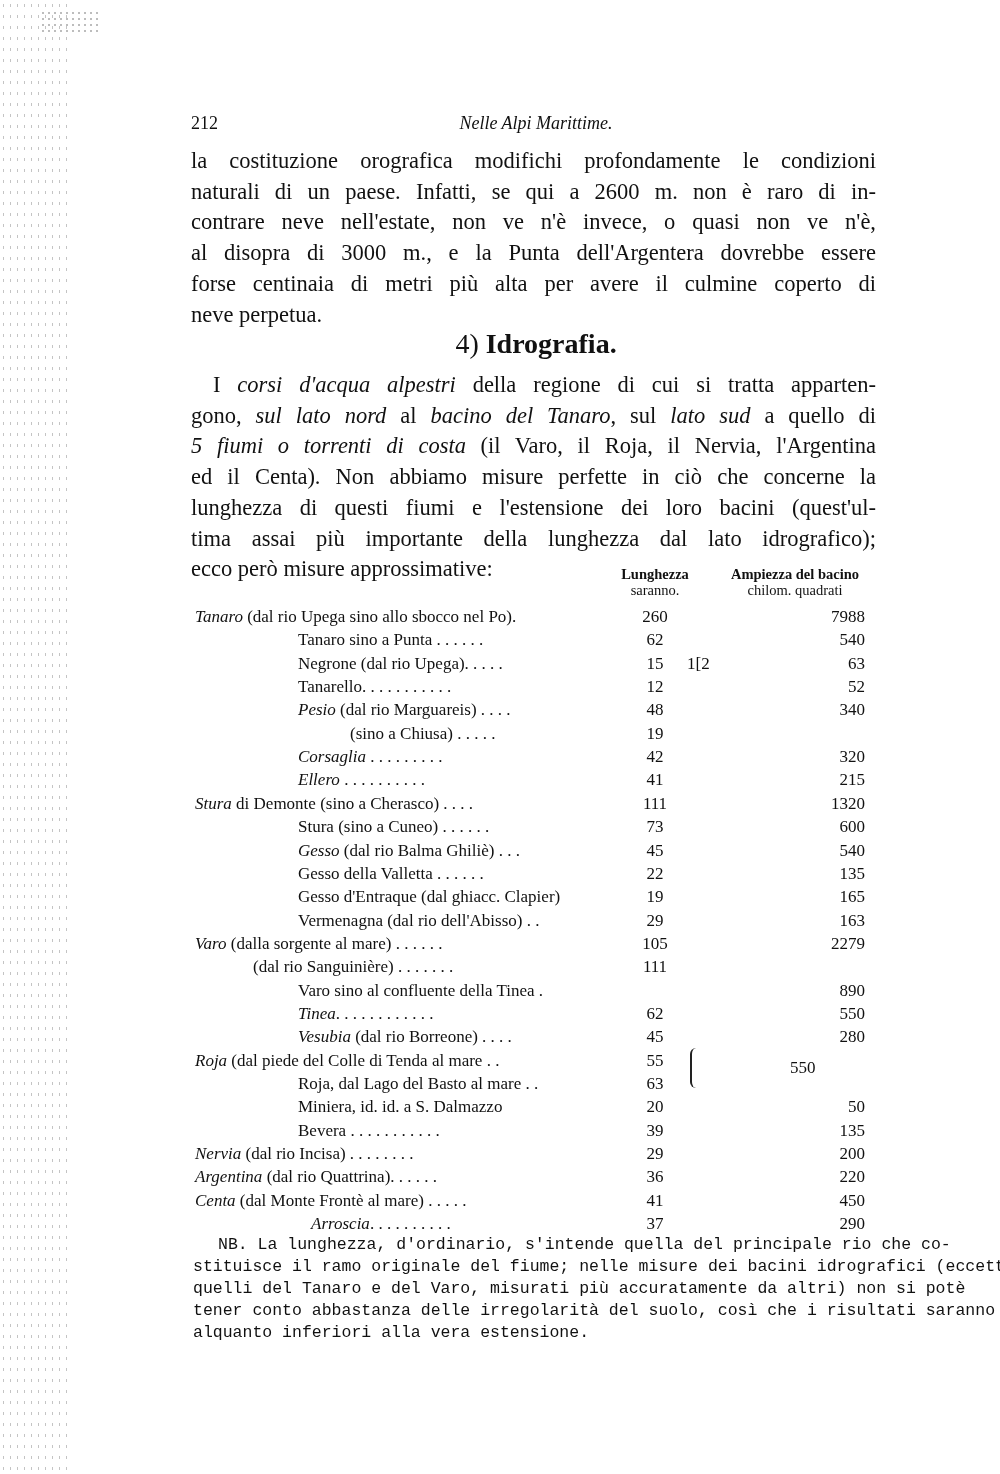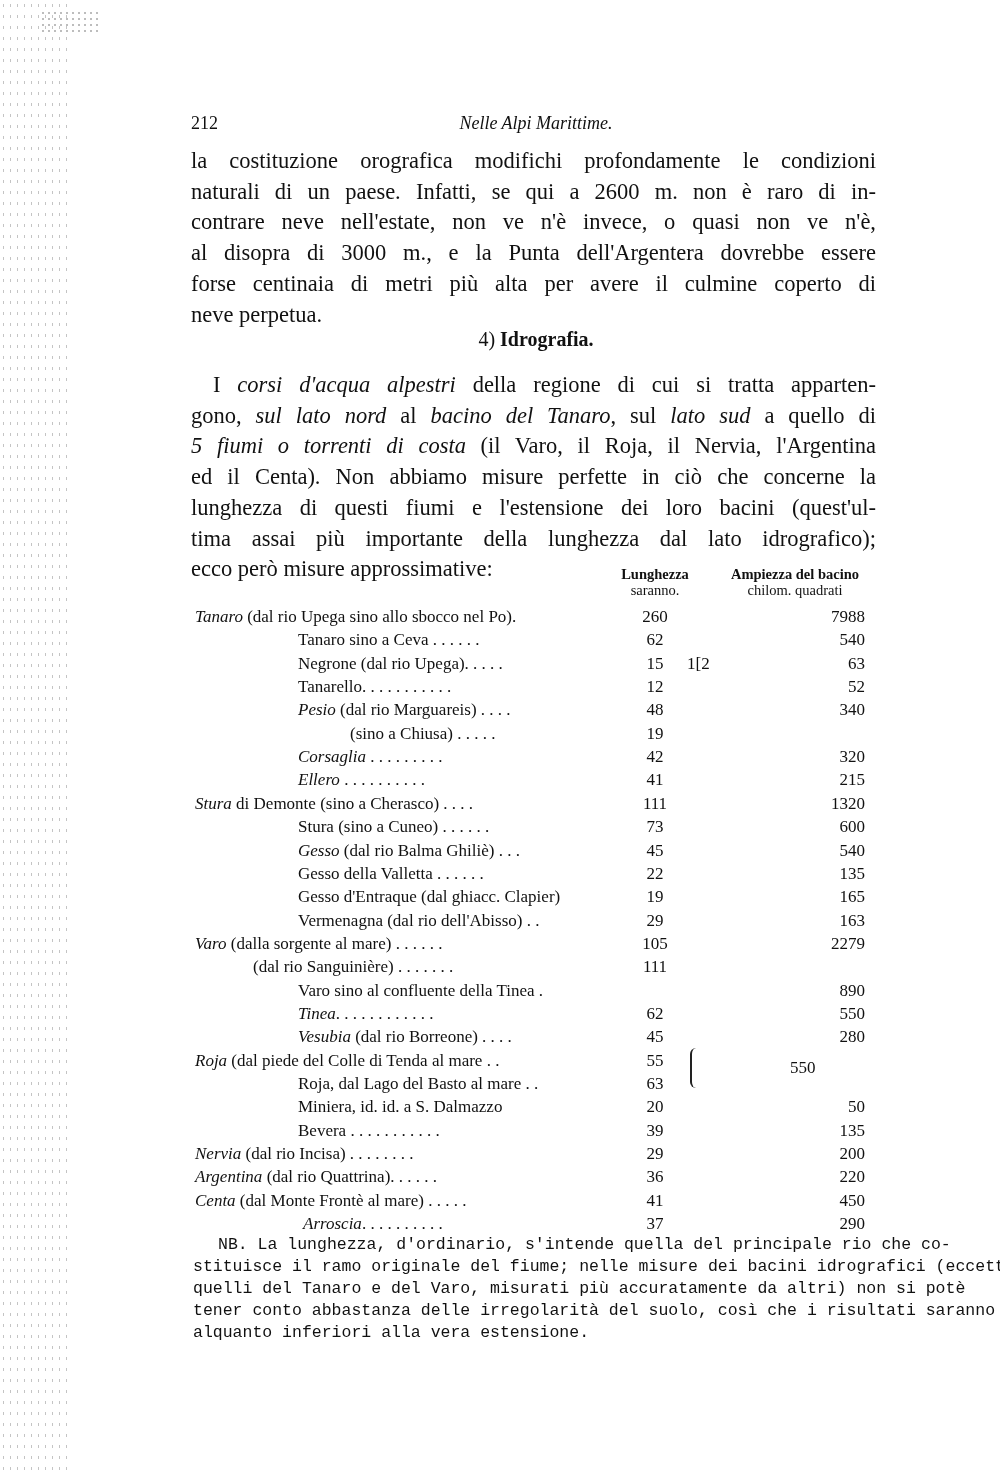--- a/index.html
+++ b/index.html
@@ -14,21 +14,21 @@
            background-size: 6px 6px; opacity:0.4; }
   .header { position:absolute; top:113px; left:191px; width:690px; height:26px;
             font-family:"Liberation Serif", serif; font-size:18px; }
   .header .pageno { position:absolute; left:0; top:0; }
   .header .running { position:absolute; left:0; width:690px; text-align:center; font-style:italic; top:0; }
   .para { position:absolute; left:191px; width:685px; font-family:"Liberation Serif", serif;
           font-size:22.5px; line-height:30.7px; text-align:justify; }
   .para .ln { display:block; text-align:justify; text-align-last:justify; white-space:nowrap; }
   .para .ln.last { text-align-last:left; }
   .section { position:absolute; top:328px; left:191px; width:690px; text-align:center;
-             font-family:"Liberation Serif", serif; font-size:20px; }
+             font-family:"Liberation Serif", serif; font-size:28px; }
   .section b { font-weight:bold; }
   .table { position:absolute; left:195px; top:566px; width:700px; font-family:"Liberation Serif", serif; font-size:17px; }
   .th { position:absolute; font-size:14.5px; font-weight:bold; text-align:center; line-height:16px; }
   .row { position:absolute; left:0; height:23px; width:700px; white-space:nowrap; }
   .row .name { position:absolute; top:0; }
   .row .len { position:absolute; left:430px; width:60px; text-align:center; }
   .row .area { position:absolute; left:570px; width:100px; text-align:right; }
   .row .frac { position:absolute; left:492px; }
   .brace { position:absolute; left:690px; top:1048px; width:12px; height:40px;
            border-left:2px solid #222; border-radius:6px 0 0 6px; }
@@ -85,21 +85,21 @@
       <div>Ampiezza del bacino</div>
       <div style="font-weight:normal;">chilom. quadrati</div>
     </div>
     <div id="rows">
         <div class="row" style="top: 41px;">
           <span class="name" style="left:0px"><i>Tanaro</i><span> (dal rio Upega sino allo sbocco nel Po).</span></span>
           <span class="len">260</span>
           <span class="area">7988</span>
         </div>
         <div class="row" style="top: 64.35px;">
-          <span class="name" style="left:103px"><i></i><span>Tanaro sino a Ceva . . . . . .</span></span>
+          <span class="name" style="left:103px"><i></i><span>Tanaro sino a Punta . . . . . .</span></span>
           <span class="len">62</span>
           <span class="area">540</span>
         </div>
         <div class="row" style="top: 87.7px;">
           <span class="name" style="left:103px"><i></i><span>Negrone (dal rio Upega). . . . .</span></span>
           <span class="len">15</span>
           <span class="frac">1[2</span>
           <span class="area">63</span>
         </div>
         <div class="row" style="top: 111.05px;">
@@ -211,21 +211,21 @@
           <span class="name" style="left:0px"><i>Argentina</i><span> (dal rio Quattrina). . . . . .</span></span>
           <span class="len">36</span>
           <span class="area">220</span>
         </div>
         <div class="row" style="top: 624.75px;">
           <span class="name" style="left:0px"><i>Centa</i><span> (dal Monte Frontè al mare) . . . . .</span></span>
           <span class="len">41</span>
           <span class="area">450</span>
         </div>
         <div class="row" style="top: 648.1px;">
-          <span class="name" style="left:108px"><i>Arroscia</i><span>. . . . . . . . . .</span></span>
+          <span class="name" style="left:116px"><i>Arroscia</i><span>. . . . . . . . . .</span></span>
           <span class="len">37</span>
           <span class="area">290</span>
         </div>
       </div>
   </div>
 
   <div class="brace"></div>
   <div class="area-merged">550</div>
 
   <div class="nb">

